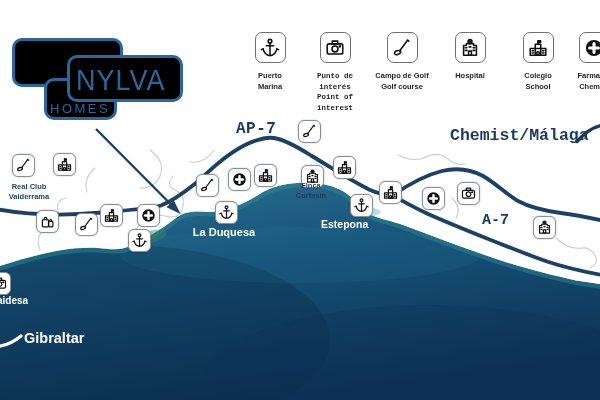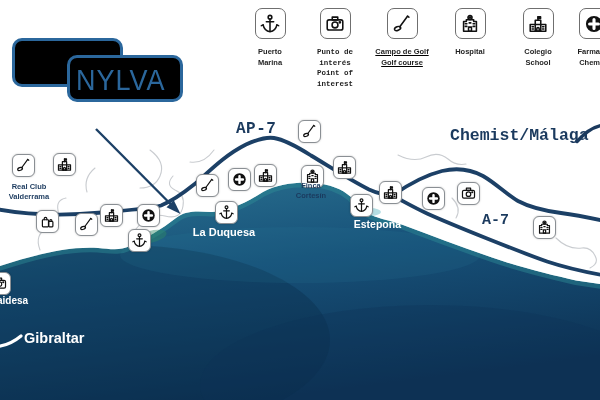--- a/index.html
+++ b/index.html
@@ -18,21 +18,21 @@
           box-shadow:0 0 2px rgba(0,0,0,.25);}
   .marker svg{width:17px;height:17px;display:block;}
 
   
   .lbl{position:absolute;z-index:4;white-space:nowrap;}
   .lbl-navy{color:var(--label-navy);font-weight:bold;font-family:Liberation Mono, monospace;}
   .lbl-white{color:#ffffff;font-weight:bold;}
   .lbl-small{font-size:7.5px;line-height:1.3;text-align:center;white-space:normal;font-weight:bold;color:var(--label-navy);}
 
   
-  .legend-item{position:absolute;top:8px;width:70px;display:flex;flex-direction:column;
+  .legend-item{position:absolute;top:32px;width:70px;display:flex;flex-direction:column;
                align-items:center;z-index:5;}
   .legend-icon{width:31px;height:31px;border:1.8px solid #6f6f6f;border-radius:7px;background:#fff;
                box-sizing:border-box;display:flex;align-items:center;justify-content:center;}
   .legend-icon svg{width:22px;height:22px;display:block;}
   .legend-label{margin-top:8px;font-size:7.5px;font-weight:bold;color:#1f1f1f;text-align:center;line-height:1.4;}
   .legend-label span{display:block;}
 
   
   .logo{position:absolute;left:0;top:0;width:200px;height:140px;z-index:6;}
   .logo-rect{position:absolute;background:#000000;border:3px solid var(--logo-blue);border-radius:10px;box-sizing:border-box;}
@@ -302,21 +302,21 @@
     <span>Valderrama</span>
   </div>
   <div class="lbl lbl-small" style="left:281px;top:156px;width:60px;margin-top:25px;">
     <span>Finca</span><br>
     <span>Cortesín</span>
   </div>
   <div class="lbl lbl-navy" style="left:236px;top:120px;font-size:16px;letter-spacing:.5px;">AP-7</div>
   <div class="lbl lbl-navy" style="left:482px;top:212px;font-size:15px;">A-7</div>
   <div class="lbl lbl-navy" style="left:450px;top:126px;font-size:16.5px;">Chemist/Málaga</div>
   <div class="lbl lbl-white" style="left:184px;top:226px;width:80px;font-size:11px;text-align:center;">La Duquesa</div>
-  <div class="lbl lbl-white" style="left:321px;top:218px;width:80px;font-size:10.5px;text-align:right;">Estepona</div>
+  <div class="lbl lbl-white" style="left:321px;top:218px;width:80px;font-size:10.5px;text-align:left;">Estepona</div>
   <div class="lbl lbl-white" style="left:24px;top:330px;font-size:14.5px;">Gibraltar</div>
   <div class="lbl lbl-white" style="left:-3px;top:295px;font-size:10px;">aidesa</div>
 
   <div class="legend-item" style="left:235px;">
     <span class="legend-icon">
         <svg viewBox="0 0 24 24">
           <g fill="none" stroke="#111" stroke-width="1.7" stroke-linecap="round" stroke-linejoin="round">
             <circle cx="12" cy="4.6" r="2"></circle>
             <line x1="12" y1="6.8" x2="12" y2="19.5"></line>
             <line x1="8" y1="9.6" x2="16" y2="9.6"></line>
@@ -339,21 +339,21 @@
             <circle cx="12" cy="13" r="3.2"></circle>
             <circle cx="17.3" cy="10.2" r="0.7" fill="#111"></circle>
           </g>
         </svg>
       </span>
     <span class="legend-label">
         <span>Punto de interés</span>
         <span>Point of interest</span>
       </span>
   </div>
-  <div class="legend-item" style="left:367px;text-decoration:underline;">
+  <div class="legend-item" style="left:367px;">
     <span class="legend-icon">
         <svg viewBox="0 0 24 24">
           <g fill="none" stroke="#111" stroke-width="1.7" stroke-linecap="round" stroke-linejoin="round">
             <path d="M18,3.5 L9.4,15.2"></path>
             <path d="M19.5,4.6 L18,3.5"></path>
             <ellipse cx="7.2" cy="16.9" rx="3.5" ry="2" transform="rotate(-22 7.2 16.9)"></ellipse>
           </g>
         </svg>
       </span>
     <span class="legend-label">
@@ -404,18 +404,21 @@
         </svg>
       </span>
     <span class="legend-label">
         <span>Farmacia</span>
         <span>Chemist</span>
       </span>
   </div>
 
   <div class="logo">
     <div class="logo-rect rect-a"></div>
+    <div class="logo-rect rect-c">
+      <span class="logo-homes">HOMES</span>
+    </div>
     <div class="logo-rect rect-b">
       <span class="logo-name">NYLVA</span>
     </div>
   </div>
 
 </div>
 
 </body></html>

